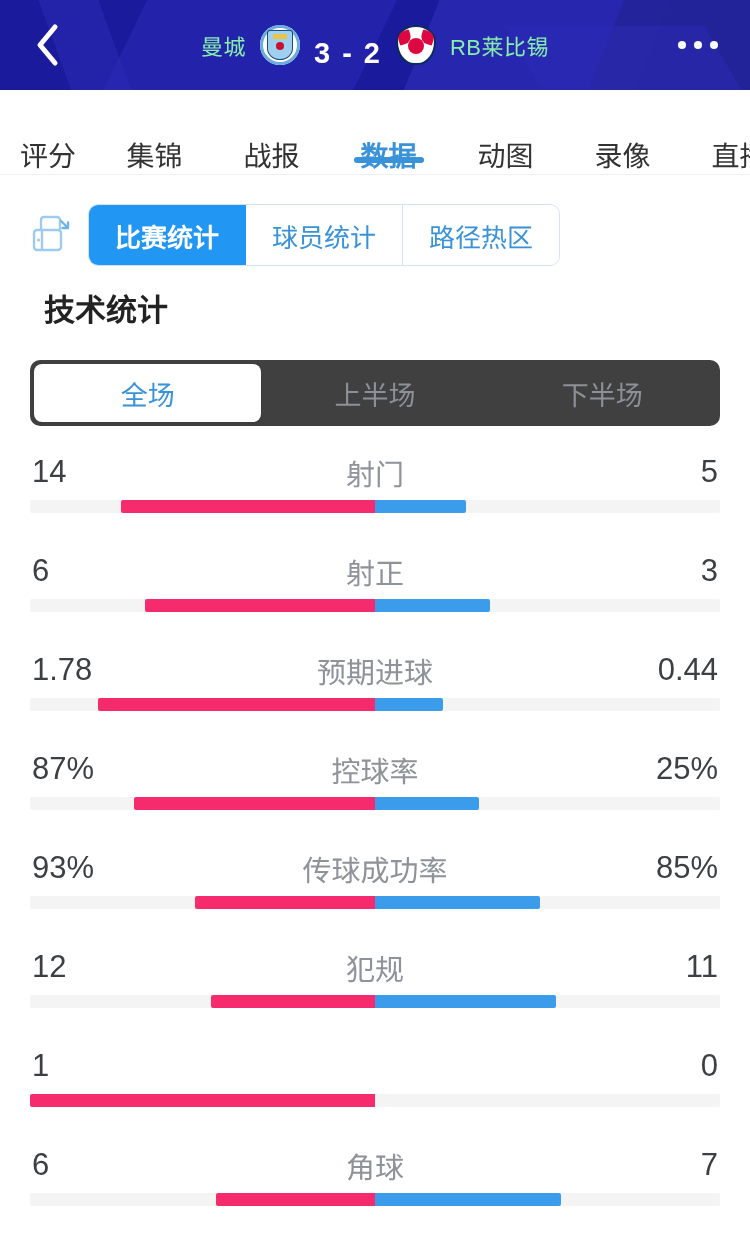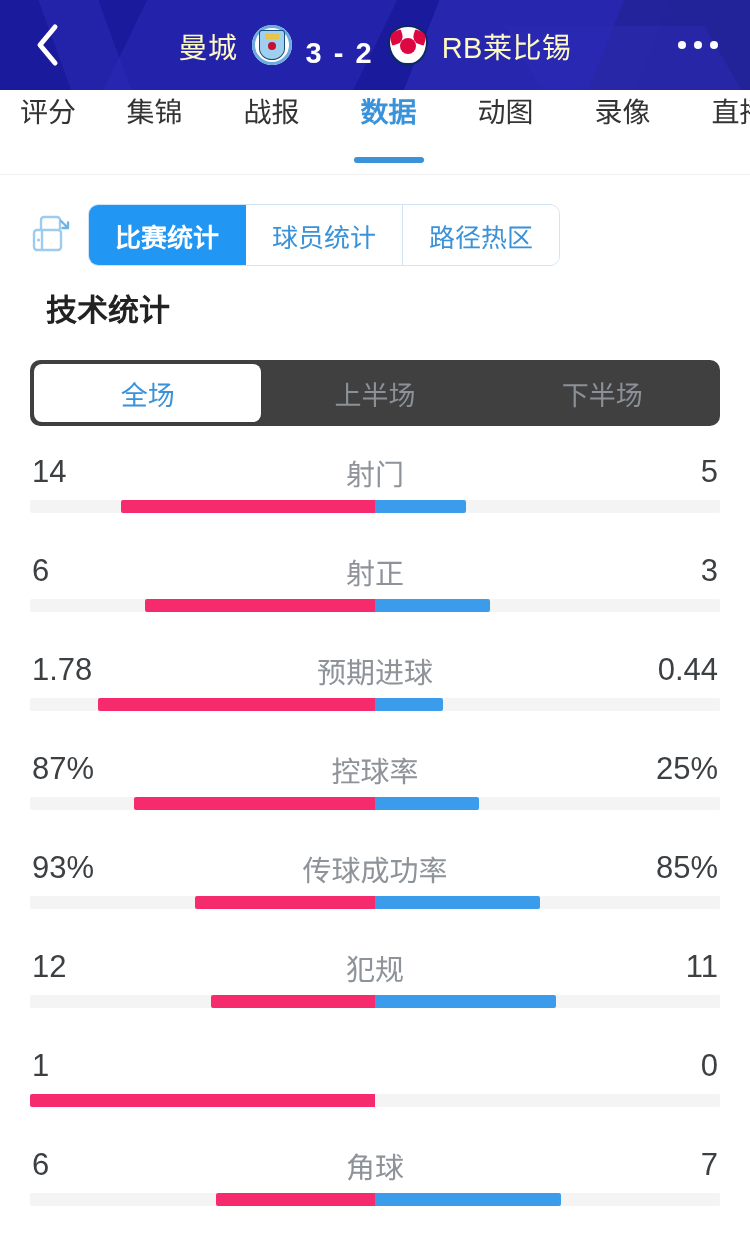--- a/index.html
+++ b/index.html
@@ -45,21 +45,21 @@
     width:50px; height:50px; display:flex; align-items:center; justify-content:center;
     z-index:4;
   }
   .back-btn svg { display:block; }
   .score-wrap {
     position:relative; z-index:4;
     width:100%; height:100%;
     display:flex; align-items:center; justify-content:center; gap:14px;
   }
   .team-name {
-    color:#fef9c3; font-size:29px; font-weight:400; letter-spacing:.5px;
+    color:#86efac; font-size:22px; font-weight:400; letter-spacing:.5px;
     white-space:nowrap;
   }
   .crest { width:40px; height:40px; flex:0 0 40px; position:relative; }
   
   .crest-mci { border-radius:50%; background:#fff; display:block; }
   .crest-mci .ring { position:absolute; inset:0; border-radius:50%; border:3px solid #6CABDD; background:#fff;}
   .crest-mci .inner {
     position:absolute; left:7px; top:5px; width:26px; height:30px;
     background:#9fd0ef; border-radius:3px 3px 50% 50%/3px 3px 38% 38%;
     border:1.5px solid #1b4d7a;
@@ -99,21 +99,21 @@
   
   .tabstrip {
     position:relative; height:85px; background:#fff;
     display:flex; align-items:center;
     border-bottom:1px solid #f0f0f0;
     overflow:hidden;
   }
   .tabstrip-inner { display:flex; align-items:center; height:100%; padding-left:0; }
   .tab {
     position:relative; height:100%;
-    display:flex; align-items:flex-start; justify-content:center;
+    display:flex; align-items:flex-end; justify-content:center;
     font-size:28px; color:#333; white-space:nowrap;
     padding:0 0; width:117px; flex:0 0 117px;
   }
   .tab:first-child { width:96px; flex:0 0 96px; }
   .tab.active { color:#3a92d9; font-weight:700; }
   .tab.active .underline {
     position:absolute; bottom:11px; left:50%; transform:translateX(-50%);
     width:70px; height:6px; border-radius:3px; background:#3a92d9;
   }
 
@@ -134,22 +134,21 @@
     font-size:26px; color:#3a92d9; background:#fff;
     padding:0 26px; white-space:nowrap;
     border-right:1.5px solid #cfe4f7;
   }
   .pill:last-child { border-right:none; }
   .pill.active { background:#2196f3; color:#fff; font-weight:700; border-right-color:#2196f3; }
 
   
   .section-title {
     font-size:31px; font-weight:700; color:#222;
-    padding:14px 0 0 26px;
-    margin-left:20px;
+    padding:14px 0 0 44px;
   }
 
   
   .segwrap { padding:30px 30px 0 30px; }
   .segment {
     display:flex; height:66px; background:#404040; border-radius:10px; padding:4px;
   }
   .seg {
     flex:1; display:flex; align-items:center; justify-content:center;
     font-size:27px; color:#8b9099; border-radius:8px;

